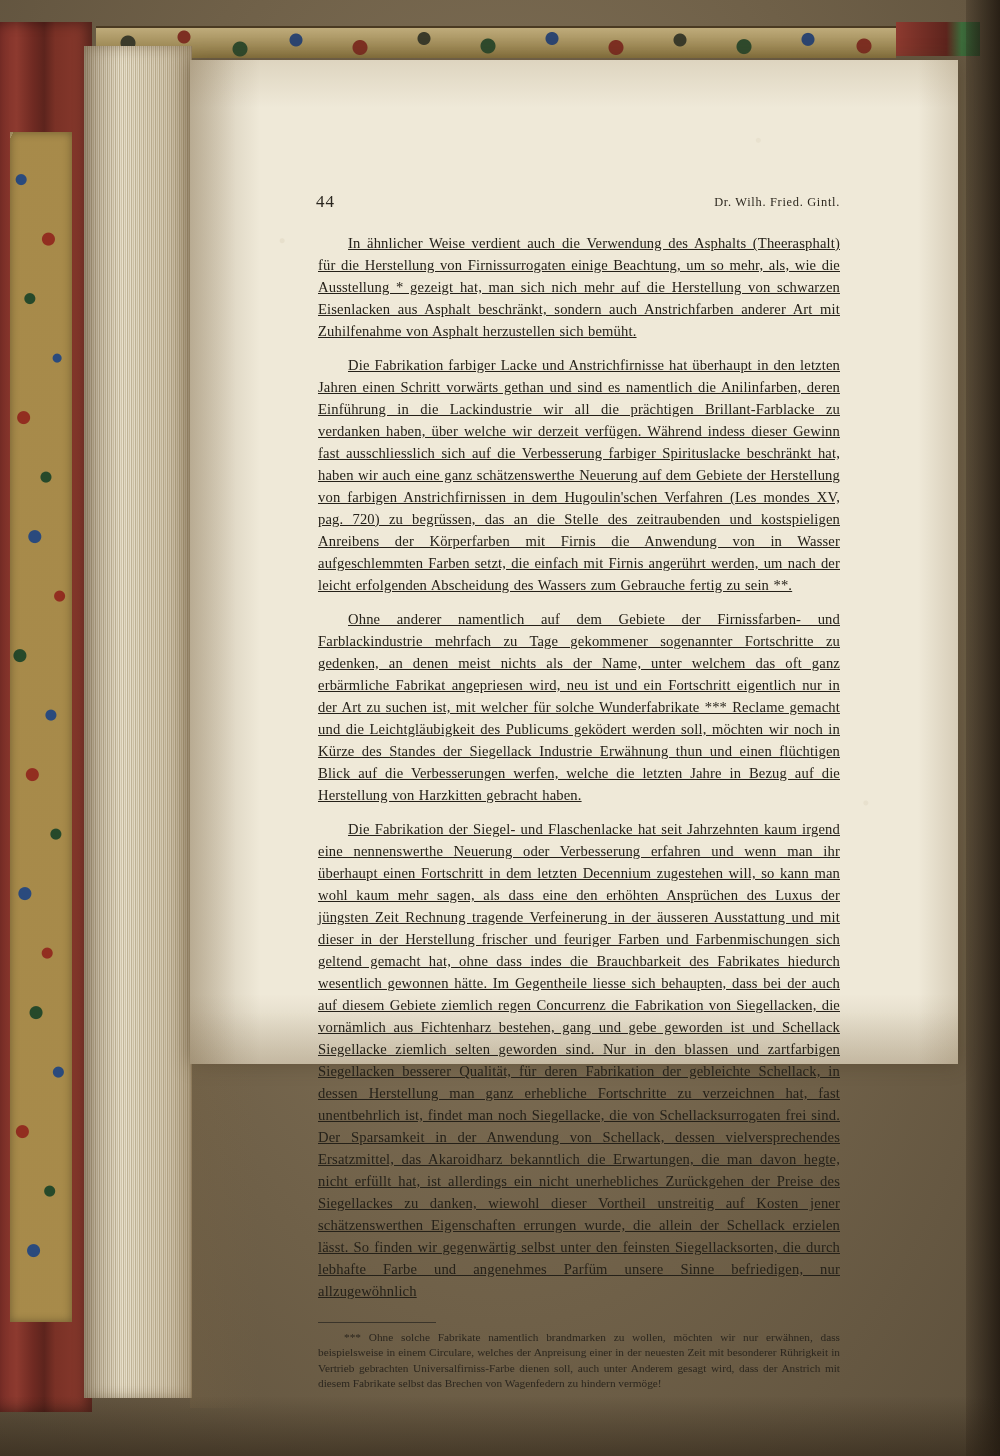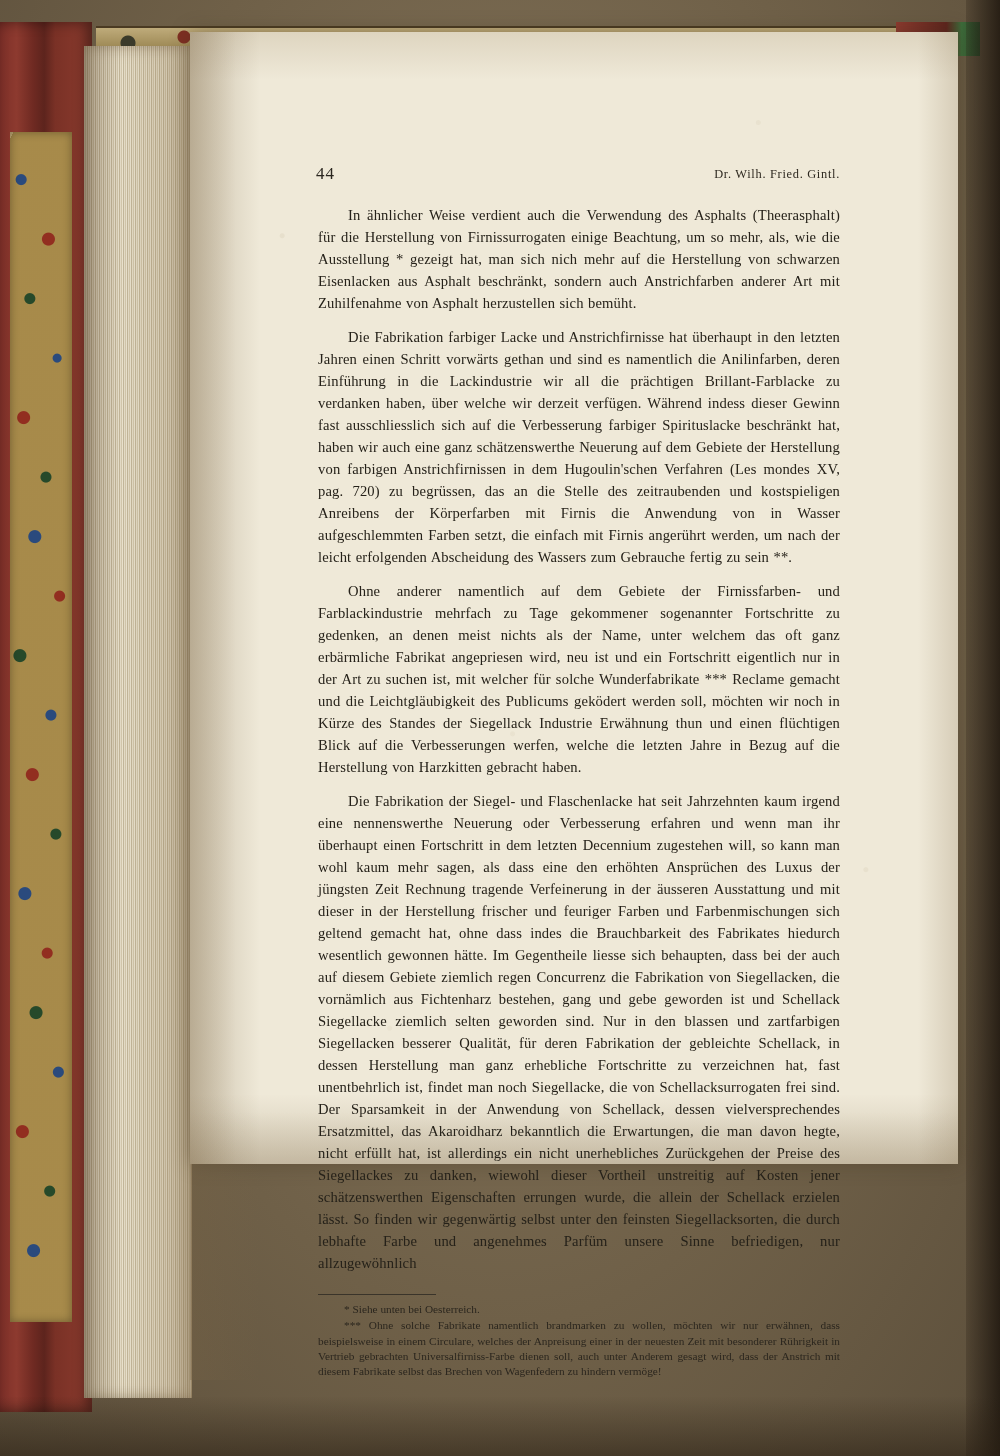--- a/index.html
+++ b/index.html
@@ -126,22 +126,22 @@
   }
   .page-edges::after {
     content: "";
     position: absolute; inset: 0;
     background: linear-gradient(to right, rgba(90,70,45,0.40), rgba(255,255,255,0.05) 35%, rgba(120,95,60,0.30));
   }
 
   
   .page {
     position: absolute;
-    left: 190px; top: 32px;
-    width: 768px; height: 1132px;
+    left: 190px; top: 60px;
+    width: 768px; height: 1004px;
     background:
       linear-gradient(to right, rgba(160,140,105,0.30) 0px, rgba(255,255,255,0) 46px),
       linear-gradient(to left, rgba(150,130,98,0.28) 0px, rgba(255,255,255,0) 40px),
       linear-gradient(to bottom, rgba(160,140,105,0.22) 0px, rgba(255,255,255,0) 48px),
       linear-gradient(to top, rgba(150,130,100,0.20) 0px, rgba(255,255,255,0) 52px),
       #efe9d8;
     box-shadow: 0 0 18px rgba(60,45,25,0.35);
   }
   .page-grain {
     position: absolute; inset: 0;
@@ -190,20 +190,21 @@
   p.body {
     margin: 0 0 0 0;
     text-align: justify;
     text-justify: inter-word;
     font-size: 14.6px;
     line-height: 22.0px;
     text-indent: 30px;
     letter-spacing: 0.15px;
     color: #252119;
     word-spacing: 0.6px;
+    text-decoration: underline;
   }
   p.body + p.body { margin-top: 12px; }
 
   
   .rule {
     width: 118px;
     height: 1px;
     background: #3a342a;
     margin: 20px 0 7px 0;
   }
@@ -261,21 +262,20 @@
       </div>
 
       <p class="body">In ähnlicher Weise verdient auch die Verwendung des Asphalts (Theerasphalt) für die Herstellung von Firnissurrogaten einige Beachtung, um so mehr, als, wie die Ausstellung * gezeigt hat, man sich nich mehr auf die Herstellung von schwarzen Eisenlacken aus Asphalt beschränkt, sondern auch Anstrichfarben anderer Art mit Zuhilfenahme von Asphalt herzustellen sich bemüht.</p>
       <p class="body">Die Fabrikation farbiger Lacke und Anstrichfirnisse hat überhaupt in den letzten Jahren einen Schritt vorwärts gethan und sind es namentlich die Anilinfarben, deren Einführung in die Lackindustrie wir all die prächtigen Brillant-Farblacke zu verdanken haben, über welche wir derzeit verfügen. Während indess dieser Gewinn fast ausschliesslich sich auf die Verbesserung farbiger Spirituslacke beschränkt hat, haben wir auch eine ganz schätzenswerthe Neuerung auf dem Gebiete der Herstellung von farbigen Anstrichfirnissen in dem Hugoulin'schen Verfahren (Les mondes XV, pag. 720) zu begrüssen, das an die Stelle des zeitraubenden und kostspieligen Anreibens der Körperfarben mit Firnis die Anwendung von in Wasser aufgeschlemmten Farben setzt, die einfach mit Firnis angerührt werden, um nach der leicht erfolgenden Abscheidung des Wassers zum Gebrauche fertig zu sein **.</p>
       <p class="body">Ohne anderer namentlich auf dem Gebiete der Firnissfarben- und Farblackindustrie mehrfach zu Tage gekommener sogenannter Fortschritte zu gedenken, an denen meist nichts als der Name, unter welchem das oft ganz erbärmliche Fabrikat angepriesen wird, neu ist und ein Fortschritt eigentlich nur in der Art zu suchen ist, mit welcher für solche Wunderfabrikate *** Reclame gemacht und die Leichtgläubigkeit des Publicums geködert werden soll, möchten wir noch in Kürze des Standes der Siegellack Industrie Erwähnung thun und einen flüchtigen Blick auf die Verbesserungen werfen, welche die letzten Jahre in Bezug auf die Herstellung von Harzkitten gebracht haben.</p>
       <p class="body">Die Fabrikation der Siegel- und Flaschenlacke hat seit Jahrzehnten kaum irgend eine nennenswerthe Neuerung oder Verbesserung erfahren und wenn man ihr überhaupt einen Fortschritt in dem letzten Decennium zugestehen will, so kann man wohl kaum mehr sagen, als dass eine den erhöhten Ansprüchen des Luxus der jüngsten Zeit Rechnung tragende Verfeinerung in der äusseren Ausstattung und mit dieser in der Herstellung frischer und feuriger Farben und Farbenmischungen sich geltend gemacht hat, ohne dass indes die Brauchbarkeit des Fabrikates hiedurch wesentlich gewonnen hätte. Im Gegentheile liesse sich behaupten, dass bei der auch auf diesem Gebiete ziemlich regen Concurrenz die Fabrikation von Siegellacken, die vornämlich aus Fichtenharz bestehen, gang und gebe geworden ist und Schellack Siegellacke ziemlich selten geworden sind. Nur in den blassen und zartfarbigen Siegellacken besserer Qualität, für deren Fabrikation der gebleichte Schellack, in dessen Herstellung man ganz erhebliche Fortschritte zu verzeichnen hat, fast unentbehrlich ist, findet man noch Siegellacke, die von Schellacksurrogaten frei sind. Der Sparsamkeit in der Anwendung von Schellack, dessen vielversprechendes Ersatzmittel, das Akaroidharz bekanntlich die Erwartungen, die man davon hegte, nicht erfüllt hat, ist allerdings ein nicht unerhebliches Zurückgehen der Preise des Siegellackes zu danken, wiewohl dieser Vortheil unstreitig auf Kosten jener schätzenswerthen Eigenschaften errungen wurde, die allein der Schellack erzielen lässt. So finden wir gegenwärtig selbst unter den feinsten Siegellacksorten, die durch lebhafte Farbe und angenehmes Parfüm unsere Sinne befriedigen, nur allzugewöhnlich</p>
 
       <div class="rule"></div>
 
       <div class="footnotes">
-        <p>* Siehe unten bei Oesterreich.</p>
         <p>*** Ohne solche Fabrikate namentlich brandmarken zu wollen, möchten wir nur erwähnen, dass beispielsweise in einem Circulare, welches der Anpreisung einer in der neuesten Zeit mit besonderer Rührigkeit in Vertrieb gebrachten Universalfirniss-Farbe dienen soll, auch unter Anderem gesagt wird, dass der Anstrich mit diesem Fabrikate selbst das Brechen von Wagenfedern zu hindern vermöge!</p>
       </div>
 
     </div>
   </div>
 
   <div class="scan-right-shadow"></div>
   <div class="scan-bottom-shadow"></div>
 </div>
 

